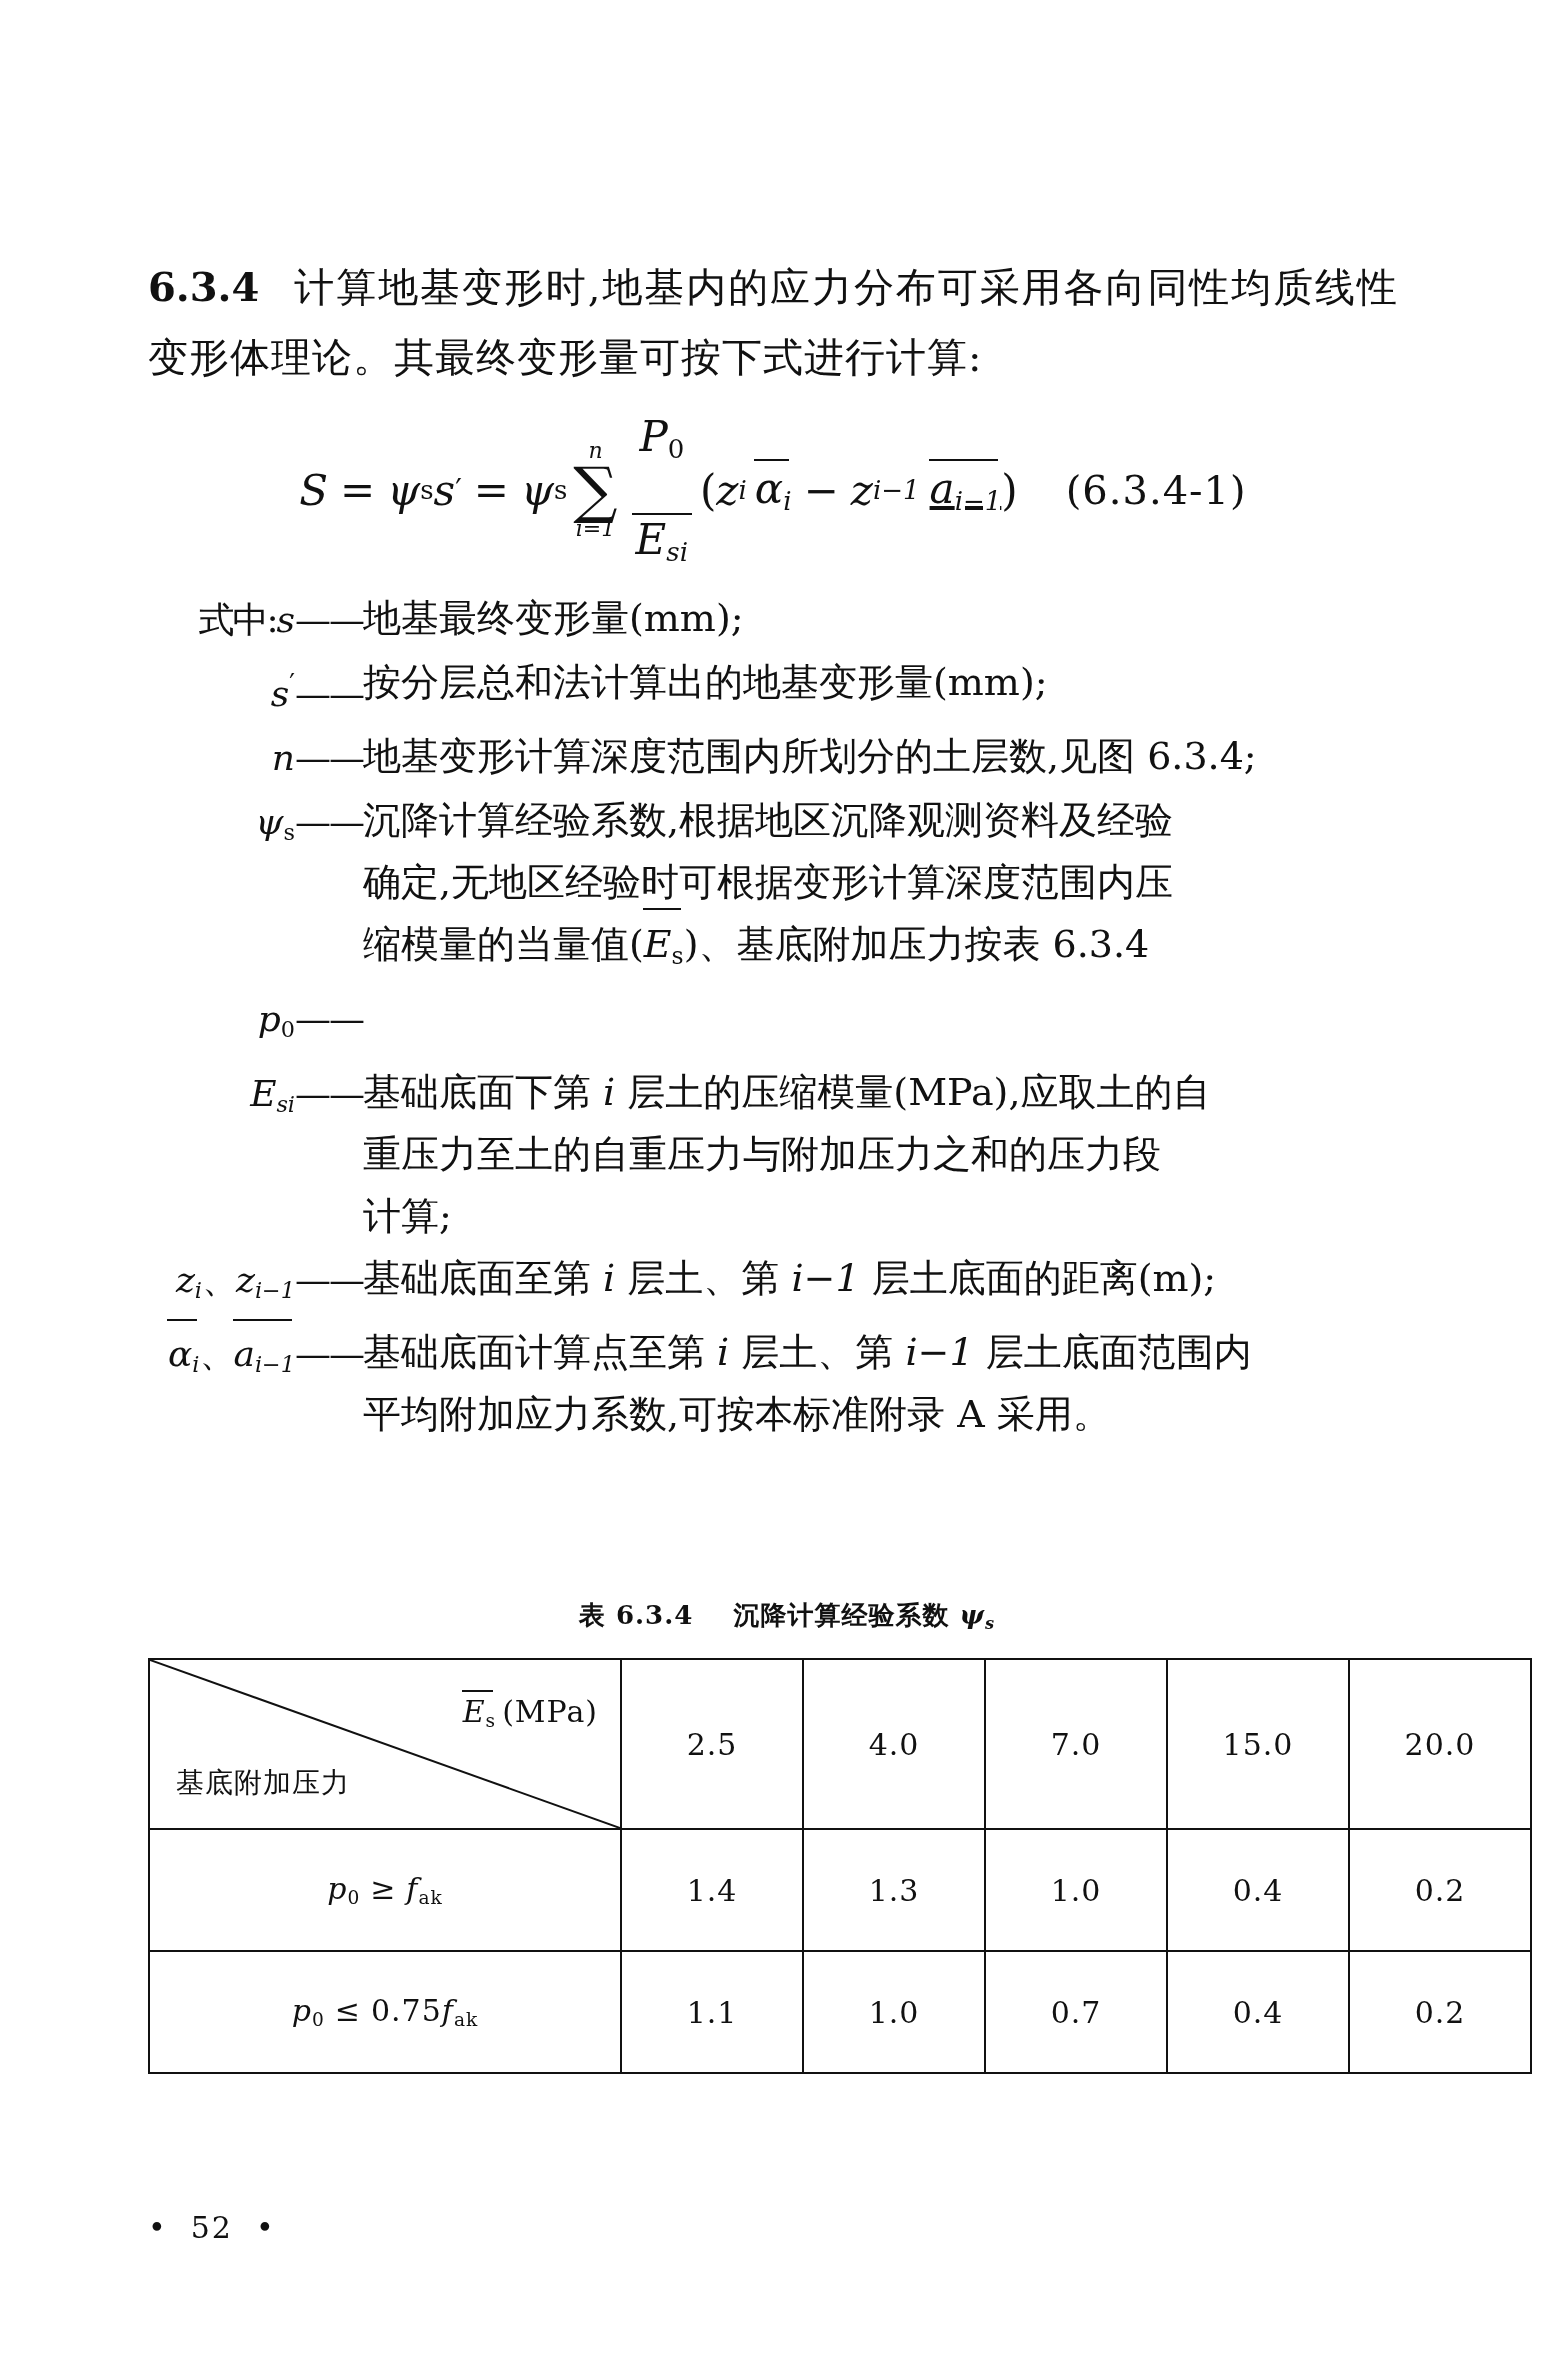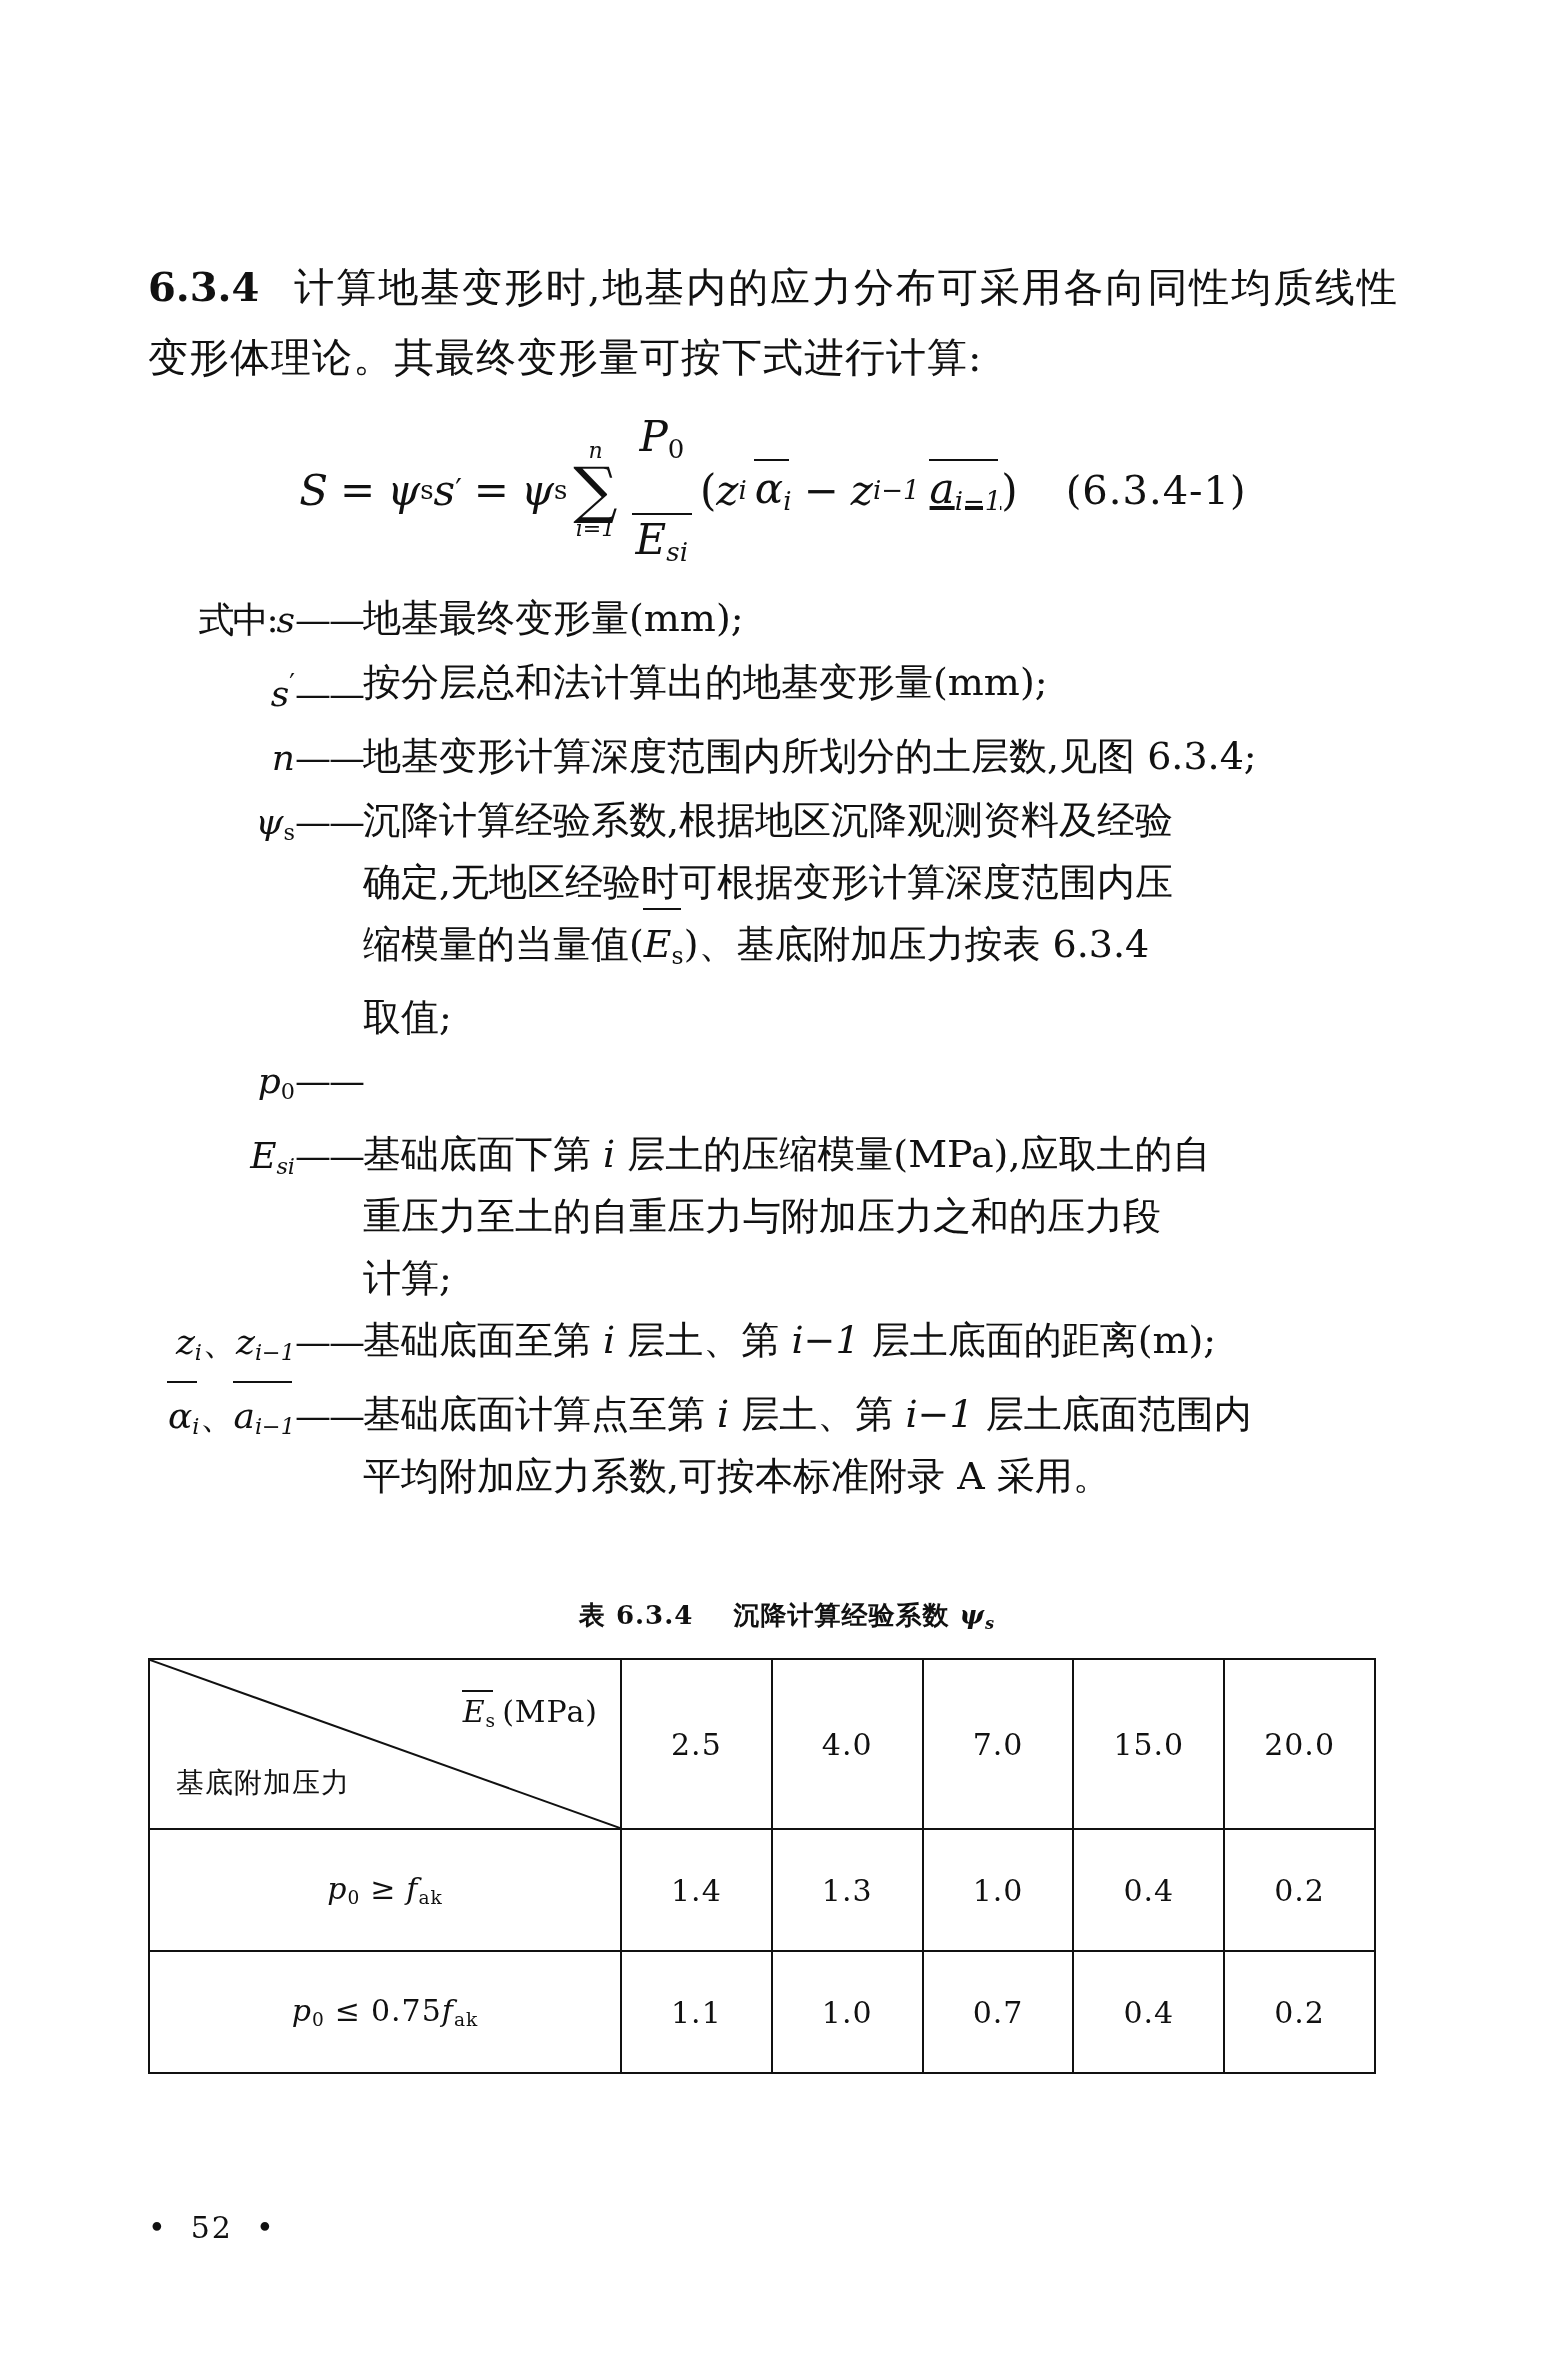--- a/index.html
+++ b/index.html
@@ -143,21 +143,21 @@
   .tbl-cap .psi { font-family:"DejaVu Serif","Liberation Serif",serif; font-style:italic; }
 
   
   .tbl-wrap {
     position:absolute;
     left:148px; top:1658px;
     width:1250px;
   }
   table.data {
     border-collapse:collapse;
-    width:1228px;
+    width:1384px;
     table-layout:fixed;
   }
   table.data td {
     border:2px solid #111;
     text-align:center;
     vertical-align:middle;
     font-family:"DejaVu Serif","Liberation Serif",serif;
     font-size:30px;
     letter-spacing:1px;
     padding:0;
@@ -257,21 +257,20 @@
       <div class="sym w-sym"><span>n</span><span class="lead">——</span></div>
       <div class="body">地基变形计算深度范围内所划分的土层数,见图 6.3.4;</div>
     </div>
 
     <div class="def">
       <div class="sym w-sym"><span>ψ</span><span class="sub">s</span><span class="lead">——</span></div>
       <div class="body">
         <span class="cont">沉降计算经验系数,根据地区沉降观测资料及经验</span>
         <span class="cont">确定,无地区经验时可根据变形计算深度范围内压</span>
         <span class="cont"><span>缩模量的当量值(</span><span class="ovl" style="font-family:'DejaVu Serif',serif;font-style:italic;"><span>E</span><span class="sub">s</span></span><span>)、基底附加压力按表 6.3.4</span></span>
-        <span class="cont">取值;</span>
       </div>
     </div>
 
     <div class="def">
       <div class="sym w-sym"><span>p</span><span class="sub">0</span><span class="lead">——</span></div>
     </div>
 
     <div class="def">
       <div class="sym w-sym"><span>E</span><span class="subi">si</span><span class="lead">——</span></div>
       <div class="body">

